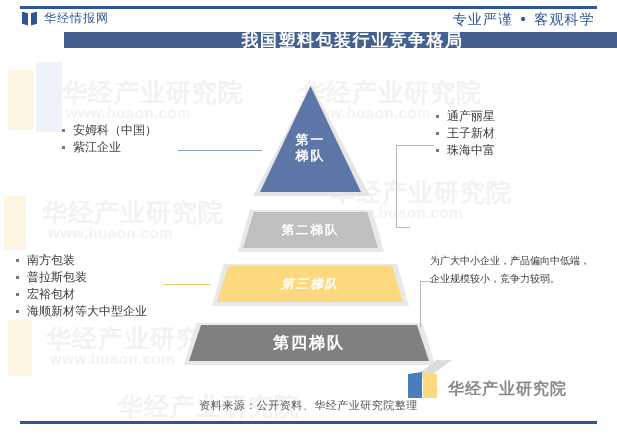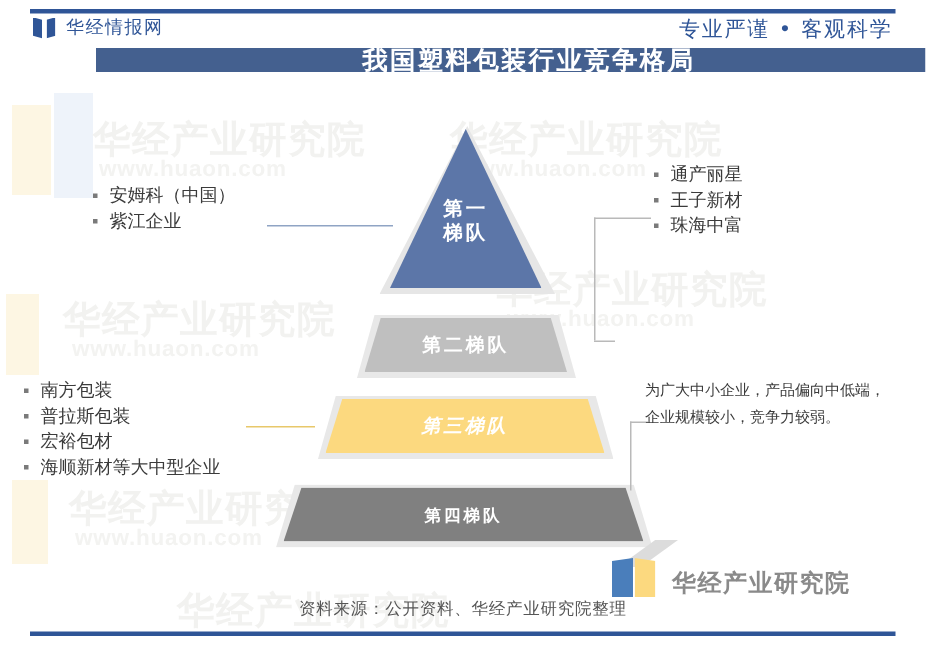--- a/index.html
+++ b/index.html
@@ -50,21 +50,21 @@
       background:#e6e6e6;clip-path:polygon(50% 0,100% 100%,0 100%);z-index:2;}
   .t2{left:243px;top:212px;width:135px;height:36px;
       background:#bfbfbf;clip-path:polygon(8% 0,92% 0,100% 100%,0 100%);font-size:12.5px;}
   .t2-shadow{position:absolute;left:238px;top:210px;width:146px;height:42px;background:#e8e8e8;
       clip-path:polygon(8% 0,92% 0,100% 100%,0 100%);z-index:2;}
   .t3{left:217px;top:266px;width:186px;height:36px;
       background:#fcd97f;clip-path:polygon(6% 0,94% 0,100% 100%,0 100%);font-size:12.5px;font-style:italic;}
   .t3-shadow{position:absolute;left:212px;top:264px;width:197px;height:42px;background:#e8e8e8;
       clip-path:polygon(6% 0,94% 0,100% 100%,0 100%);z-index:2;}
   .t4{left:189px;top:325px;width:240px;height:36px;
-      background:#808080;clip-path:polygon(5% 0,95% 0,100% 100%,0 100%);font-size:11px;}
+      background:#808080;clip-path:polygon(5% 0,95% 0,100% 100%,0 100%);font-size:16px;}
   .t4-shadow{position:absolute;left:184px;top:323px;width:251px;height:42px;background:#e8e8e8;
       clip-path:polygon(5% 0,95% 0,100% 100%,0 100%);z-index:2;}
 
   
   .note{position:absolute;z-index:6;font-family:"DejaVu Sans",sans-serif;color:#3b3b3b;}
   .note ul{margin:0;padding:0;list-style:none;}
   .note li{position:relative;padding-left:13px;font-size:12px;line-height:17px;white-space:nowrap;}
   .note li:before{content:"";position:absolute;left:2px;top:7px;width:3px;height:3px;background:#7a7a7a;}
 
   .note-tl{left:60px;top:122px;}

